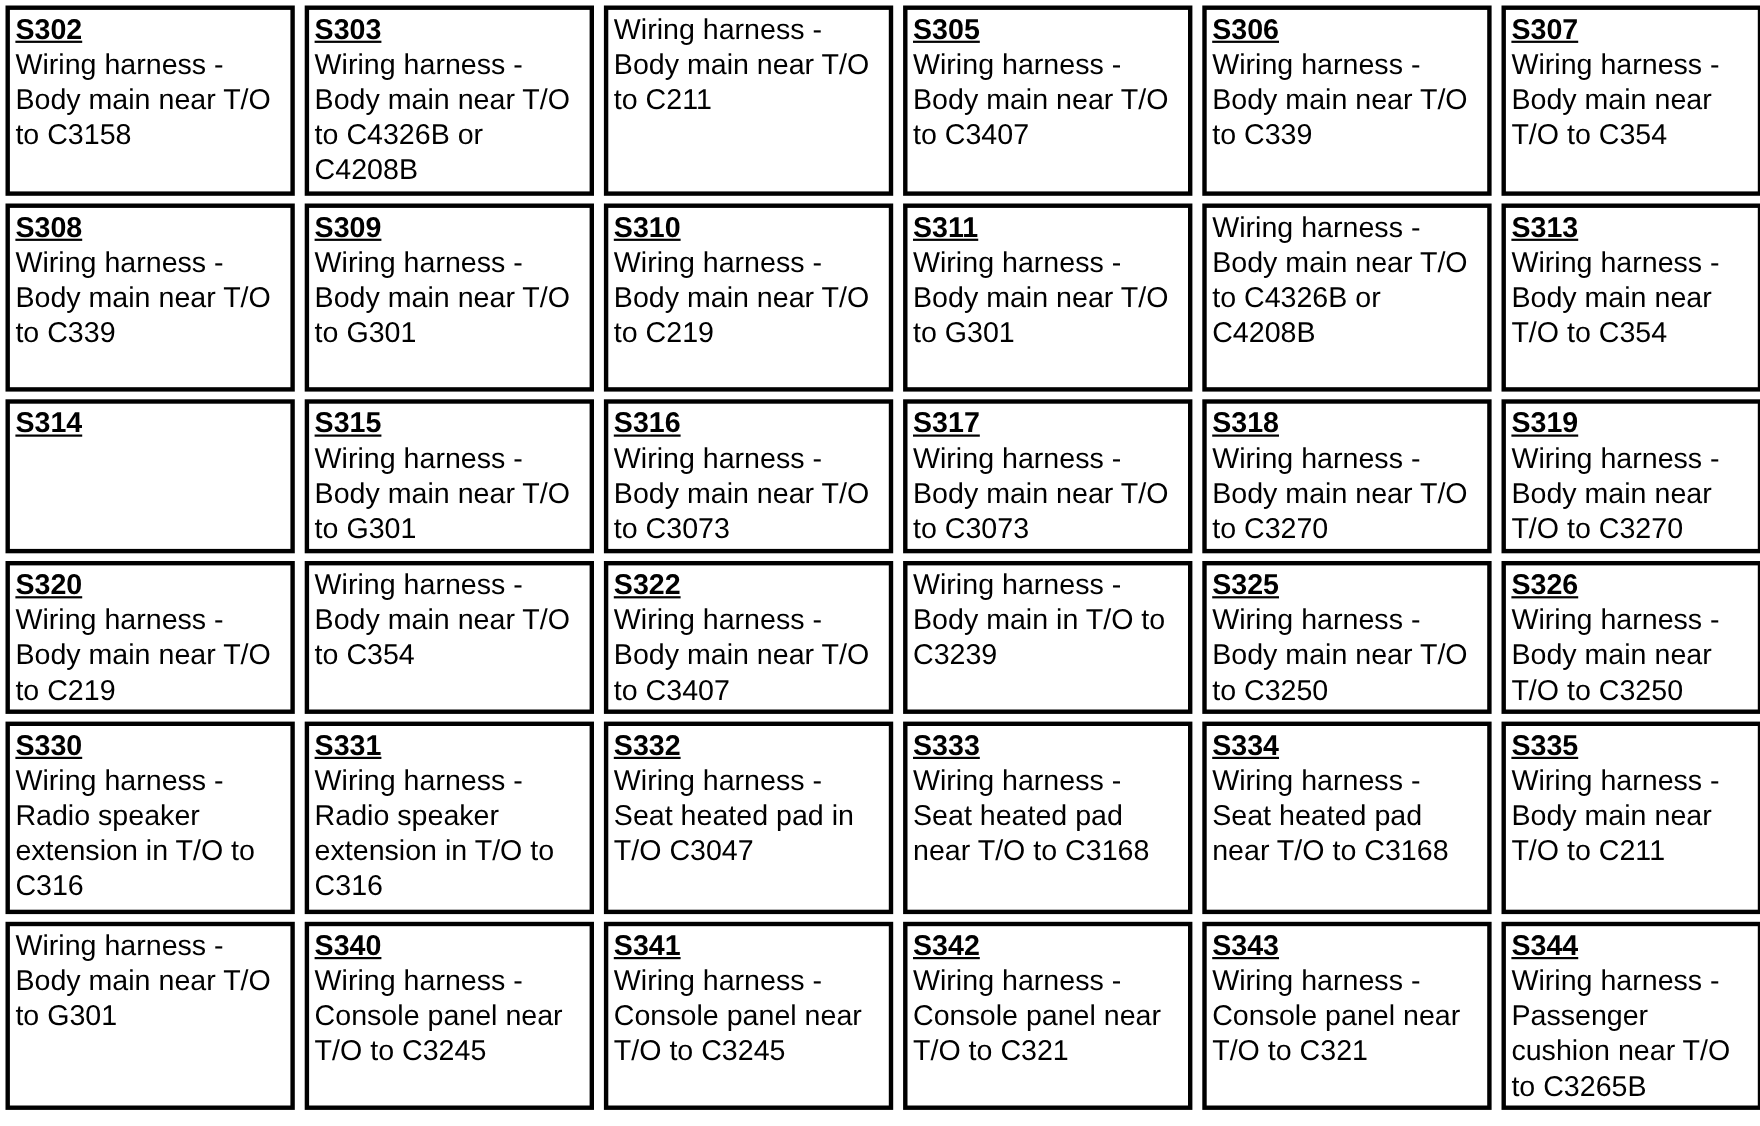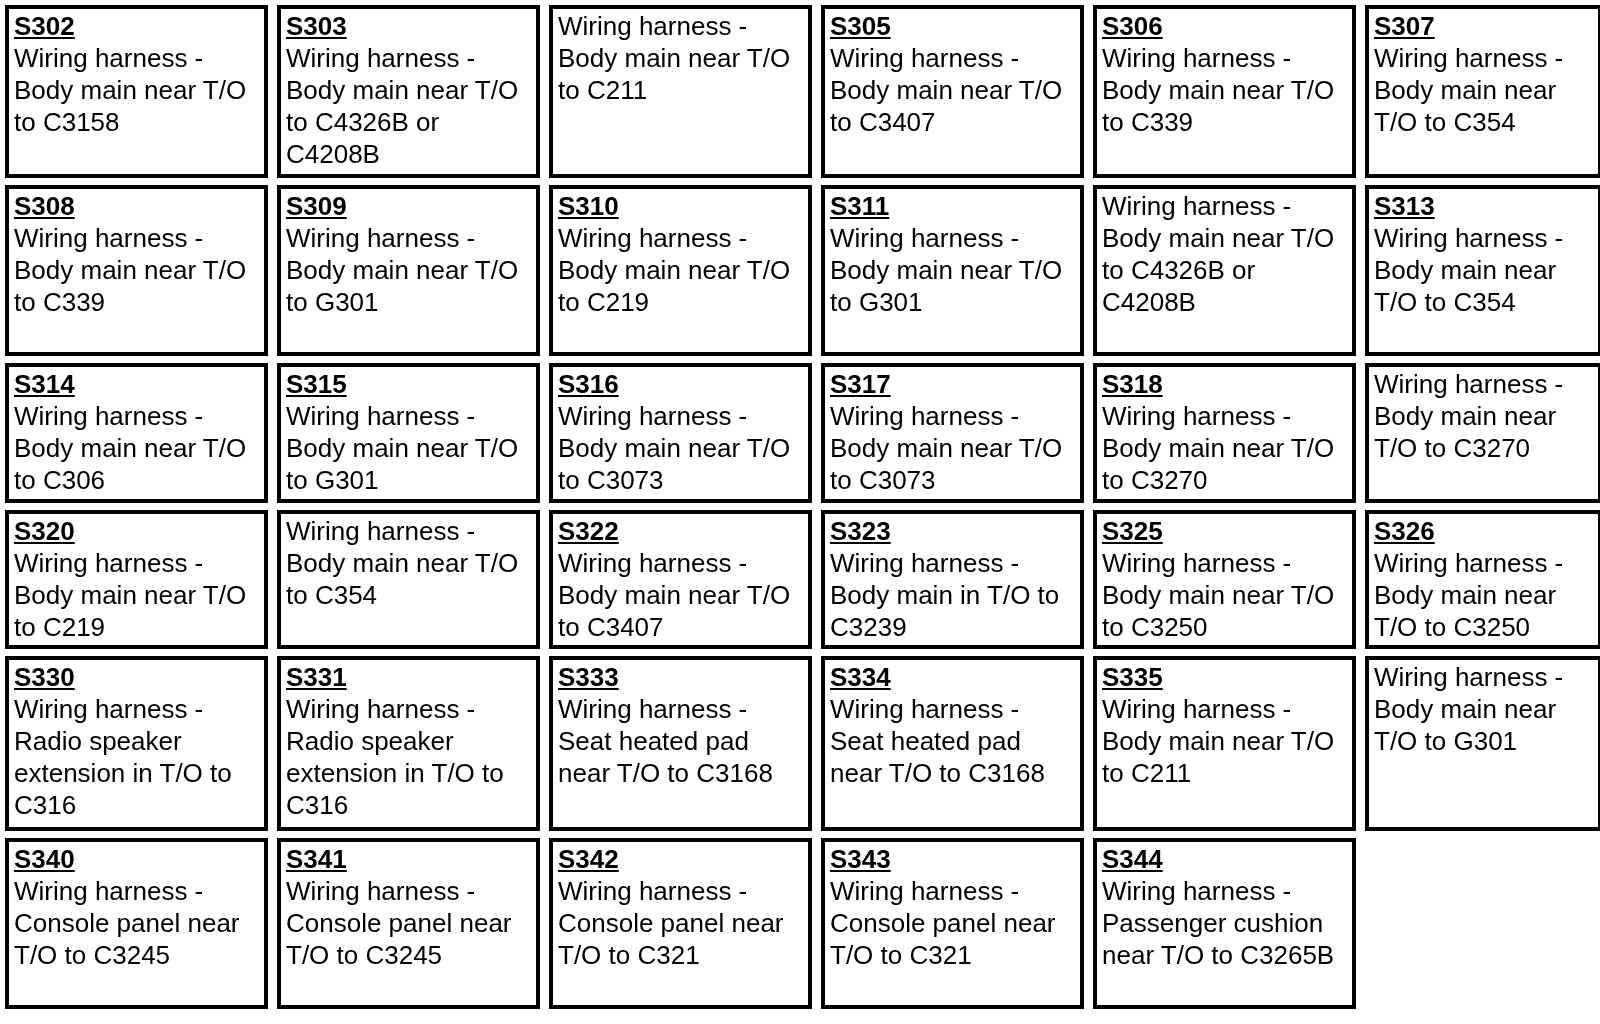--- a/index.html
+++ b/index.html
@@ -88,71 +88,74 @@
   </div>
       <div class="cell">
     <div class="cell-desc">Wiring harness - Body main near T/O to C4326B or C4208B</div>
   </div>
       <div class="cell">
     <div class="cell-id">S313</div>
     <div class="cell-desc">Wiring harness - Body main near T/O to C354</div>
   </div>
       <div class="cell">
     <div class="cell-id">S314</div>
-    <div class="cell-desc">Wiring harness - Body main near T/O to C306</div>
   </div>
       <div class="cell">
     <div class="cell-id">S315</div>
     <div class="cell-desc">Wiring harness - Body main near T/O to G301</div>
   </div>
       <div class="cell">
     <div class="cell-id">S316</div>
     <div class="cell-desc">Wiring harness - Body main near T/O to C3073</div>
   </div>
       <div class="cell">
     <div class="cell-id">S317</div>
     <div class="cell-desc">Wiring harness - Body main near T/O to C3073</div>
   </div>
       <div class="cell">
     <div class="cell-id">S318</div>
     <div class="cell-desc">Wiring harness - Body main near T/O to C3270</div>
   </div>
       <div class="cell">
+    <div class="cell-id">S319</div>
     <div class="cell-desc">Wiring harness - Body main near T/O to C3270</div>
   </div>
       <div class="cell">
     <div class="cell-id">S320</div>
     <div class="cell-desc">Wiring harness - Body main near T/O to C219</div>
   </div>
       <div class="cell">
     <div class="cell-desc">Wiring harness - Body main near T/O to C354</div>
   </div>
       <div class="cell">
     <div class="cell-id">S322</div>
     <div class="cell-desc">Wiring harness - Body main near T/O to C3407</div>
   </div>
       <div class="cell">
-    <div class="cell-id">S323</div>
     <div class="cell-desc">Wiring harness - Body main in T/O to C3239</div>
   </div>
       <div class="cell">
     <div class="cell-id">S325</div>
     <div class="cell-desc">Wiring harness - Body main near T/O to C3250</div>
   </div>
       <div class="cell">
     <div class="cell-id">S326</div>
     <div class="cell-desc">Wiring harness - Body main near T/O to C3250</div>
   </div>
       <div class="cell">
     <div class="cell-id">S330</div>
     <div class="cell-desc">Wiring harness - Radio speaker extension in T/O to C316</div>
   </div>
       <div class="cell">
     <div class="cell-id">S331</div>
     <div class="cell-desc">Wiring harness - Radio speaker extension in T/O to C316</div>
+  </div>
+      <div class="cell">
+    <div class="cell-id">S332</div>
+    <div class="cell-desc">Wiring harness - Seat heated pad in T/O C3047</div>
   </div>
       <div class="cell">
     <div class="cell-id">S333</div>
     <div class="cell-desc">Wiring harness - Seat heated pad near T/O to C3168</div>
   </div>
       <div class="cell">
     <div class="cell-id">S334</div>
     <div class="cell-desc">Wiring harness - Seat heated pad near T/O to C3168</div>
   </div>
       <div class="cell">

